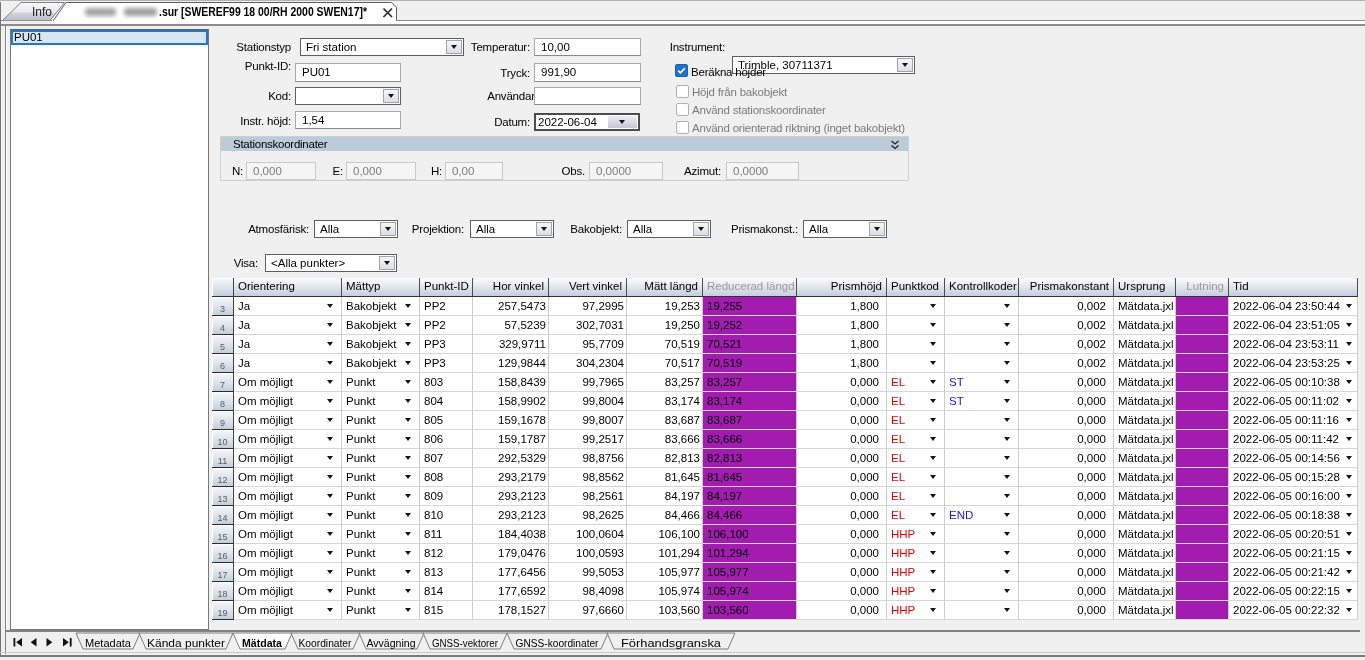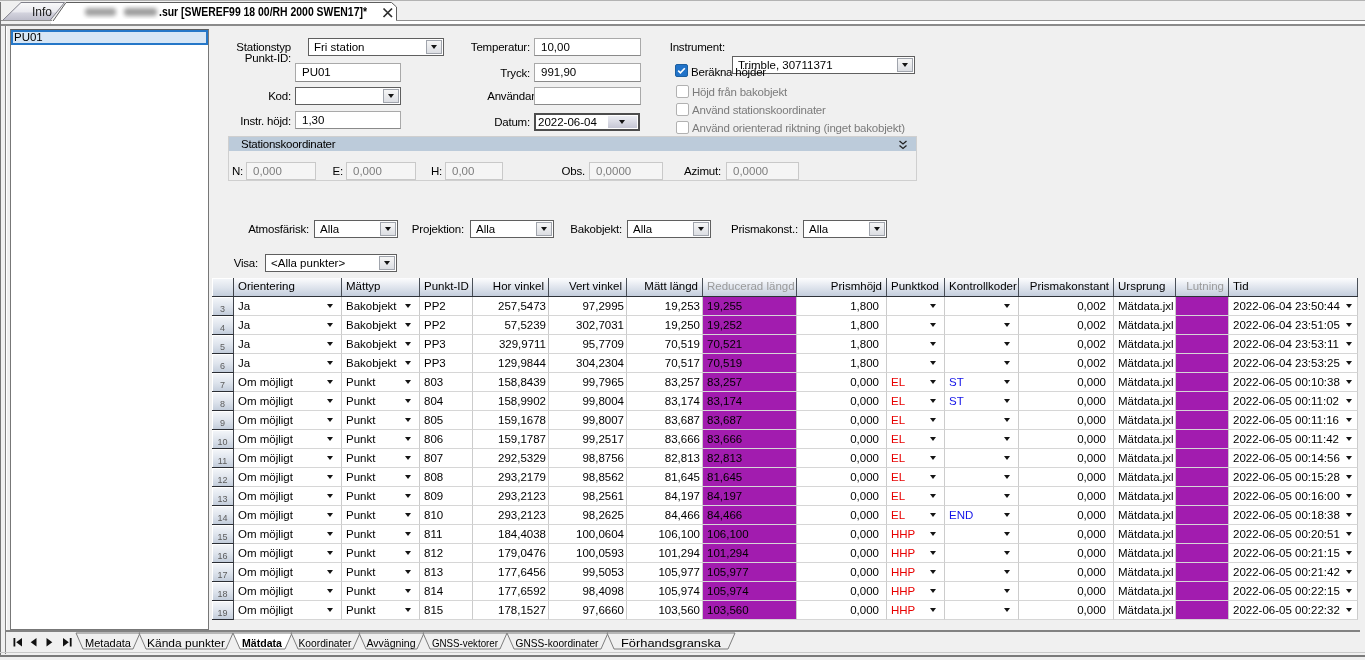--- a/index.html
+++ b/index.html
@@ -65,29 +65,29 @@
 <div class="ab" style="left:396px;top:20px;width:969px;height:1px;background:#8f8f8f"></div>
 <div class="ab" style="left:51px;top:21px;width:1314px;height:3px;background:#fff"></div>
 <div class="ab" style="left:0;top:24px;width:1365px;height:2px;background:#8b8b8b"></div>
 <div class="ab" style="left:0;top:2px;width:1px;height:655px;background:#757575"></div>
 <div class="ab" style="left:5px;top:26px;width:1px;height:628px;background:#828282"></div>
 <div class="ab" style="left:6px;top:26px;width:1px;height:605px;background:#ffffff"></div>
 <div class="ab" style="left:5px;top:630px;width:1355px;height:2px;background:#828282"></div>
 <div class="ab" style="left:10px;top:29px;width:199px;height:601px;background:#fff;border:1px solid #777;border-top-color:#5f5f5f;box-sizing:border-box"></div>
 <div class="ab" style="left:11px;top:30px;width:197px;height:15px;background:#d7e6f5;border:2px solid #2577c8;box-sizing:border-box;font-size:11.5px;color:#000;padding:0 0 0 1px;line-height:11px">PU01</div>
 <div class="lbl" style="left:71px;top:41px;width:220px">Stationstyp</div>
-<div class="cmb" style="left:308px;top:38px;width:136px;height:18px">Fri station<span class="cbtn"></span></div>
-<div class="lbl" style="left:71px;top:52px;width:220px">Punkt-ID:</div>
+<div class="cmb" style="left:300px;top:38px;width:164px;height:18px">Fri station<span class="cbtn"></span></div>
+<div class="lbl" style="left:71px;top:60px;width:220px">Punkt-ID:</div>
 <div class="tb" style="left:295px;top:63px;width:106px;height:19px">PU01</div>
 <div class="lbl" style="left:71px;top:90px;width:220px">Kod:</div>
 <div class="cmb" style="left:295px;top:87px;width:106px;height:18px">
       <span class="cbtn"></span>
     </div>
 <div class="lbl" style="left:71px;top:115px;width:220px">Instr. höjd:</div>
-<div class="tb" style="left:295px;top:111px;width:106px;height:18px">1,30</div>
+<div class="tb" style="left:295px;top:111px;width:106px;height:18px">1,54</div>
 <div class="lbl" style="left:310px;top:41px;width:220px">Temperatur:</div>
 <div class="tb" style="left:534px;top:38px;width:107px;height:18px">10,00</div>
 <div class="lbl" style="left:310px;top:67px;width:220px">Tryck:</div>
 <div class="tb" style="left:534px;top:63px;width:107px;height:19px">991,90</div>
 <div class="lbl" style="left:324px;top:90px;width:220px">Användare:</div>
 <div class="tb" style="left:534px;top:87px;width:107px;height:18px"></div>
 <div class="lbl" style="left:310px;top:116px;width:220px">Datum:</div>
 <div class="cmb" style="left:534px;top:113px;width:106px;height:18px;border:2px solid #4d4d4d;padding:1px 0 0 2px">2022-06-04<span class="cbtn" style="width:29px;border:none;background:linear-gradient(#ecedf3,#c6c7d5)"></span></div>
 <div class="lbl" style="left:505px;top:41px;width:220px">Instrument:</div>
 <div class="cmb" style="left:732px;top:56px;width:183px;height:18px">Trimble, 30711371<span class="cbtn"></span></div>
@@ -96,21 +96,21 @@
         <path d="M2.2,5.6 L4.4,7.8 L8.8,3.2" stroke="#fff" stroke-width="1.6" fill="none"></path>
       </svg>
     </div>
 <div class="clab" style="left:691px;top:66px;color:#000">Beräkna höjder</div>
 <div class="cb cbu" style="left:676px;top:85px"></div>
 <div class="clab" style="left:692px;top:86px;color:#7b7b7b">Höjd från bakobjekt</div>
 <div class="cb cbu" style="left:676px;top:103px"></div>
 <div class="clab" style="left:692px;top:104px;color:#7b7b7b">Använd stationskoordinater</div>
 <div class="cb cbu" style="left:676px;top:121px"></div>
 <div class="clab" style="left:692px;top:122px;color:#7b7b7b">Använd orienterad riktning (inget bakobjekt)</div>
-<div class="panel" style="left:228px;top:136px;width:689px;height:45px">
+<div class="panel" style="left:220px;top:136px;width:689px;height:45px">
       <div class="phd"></div>
       <div class="ptitle">Stationskoordinater</div>
       <svg style="position:absolute;right:8px;top:3px" width="10" height="10" viewBox="0 0 10 10">
         <path d="M1.5,1 L5,4 L8.5,1 M1.5,5.5 L5,8.5 L8.5,5.5" stroke="#222" stroke-width="1.3" fill="none"></path>
       </svg>
     </div>
 <div class="lbl" style="left:23px;top:165px;width:220px">N:</div>
 <div class="dtb" style="left:246px;top:162px;width:70px;height:18px">0,000</div>
 <div class="lbl" style="left:123px;top:165px;width:220px">E:</div>
 <div class="dtb" style="left:346px;top:162px;width:70px;height:18px">0,000</div>

